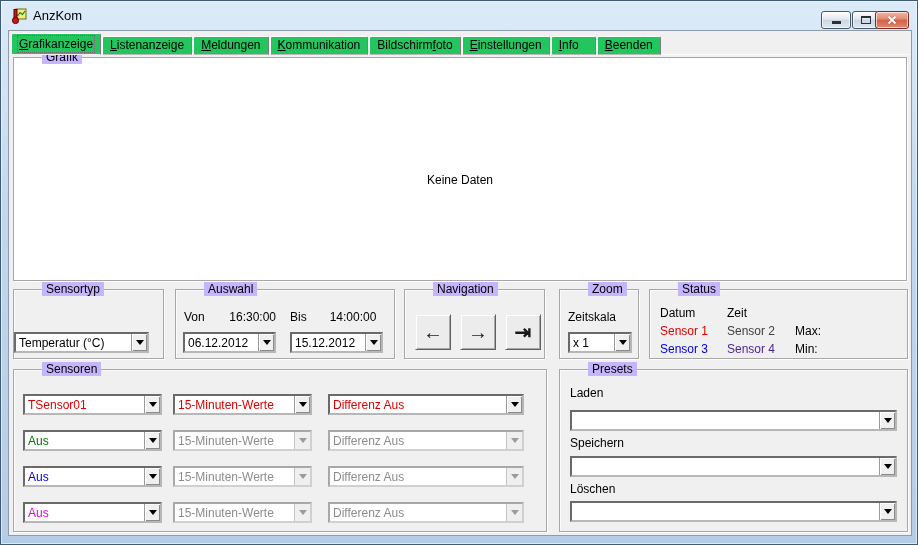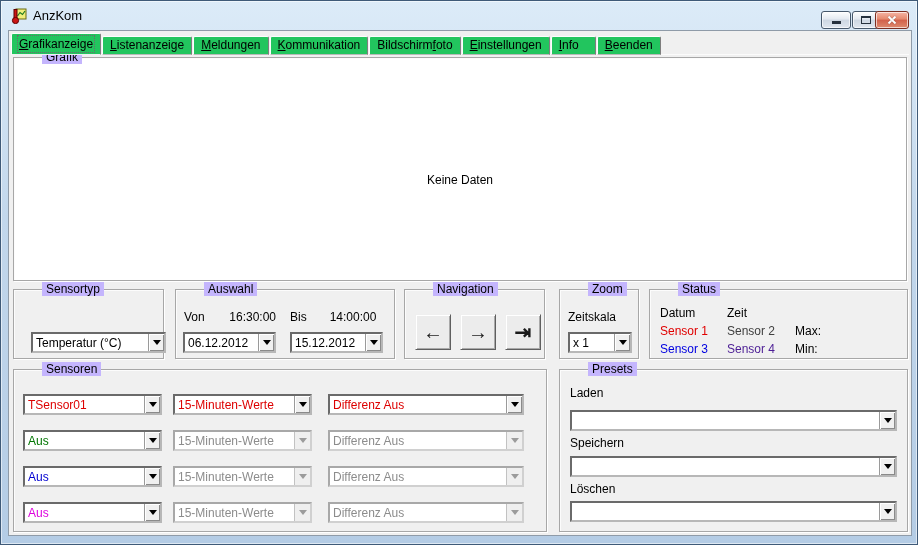--- a/index.html
+++ b/index.html
@@ -170,21 +170,21 @@
       </div>
     </div>
 
     <div class="gb gb-grafik">
       <span class="gb-title">Grafik</span>
       <div class="empty-msg">Keine Daten</div>
     </div>
 
     <div class="gb gb-sensortyp">
       <span class="gb-title">Sensortyp</span>
-      <div class="combo" style="left:17px; top:42px; width:135px;">
+      <div class="combo" style="left:0; top:42px; width:135px;">
         <span class="combo-value">Temperatur (°C)</span>
         <span class="combo-arrow-btn">
             <span class="tri"></span>
           </span>
       </div>
     </div>
 
     <div class="gb gb-auswahl">
       <span class="gb-title">Auswahl</span>
       <span class="lbl" style="left:8px; top:20px;">Von</span>

